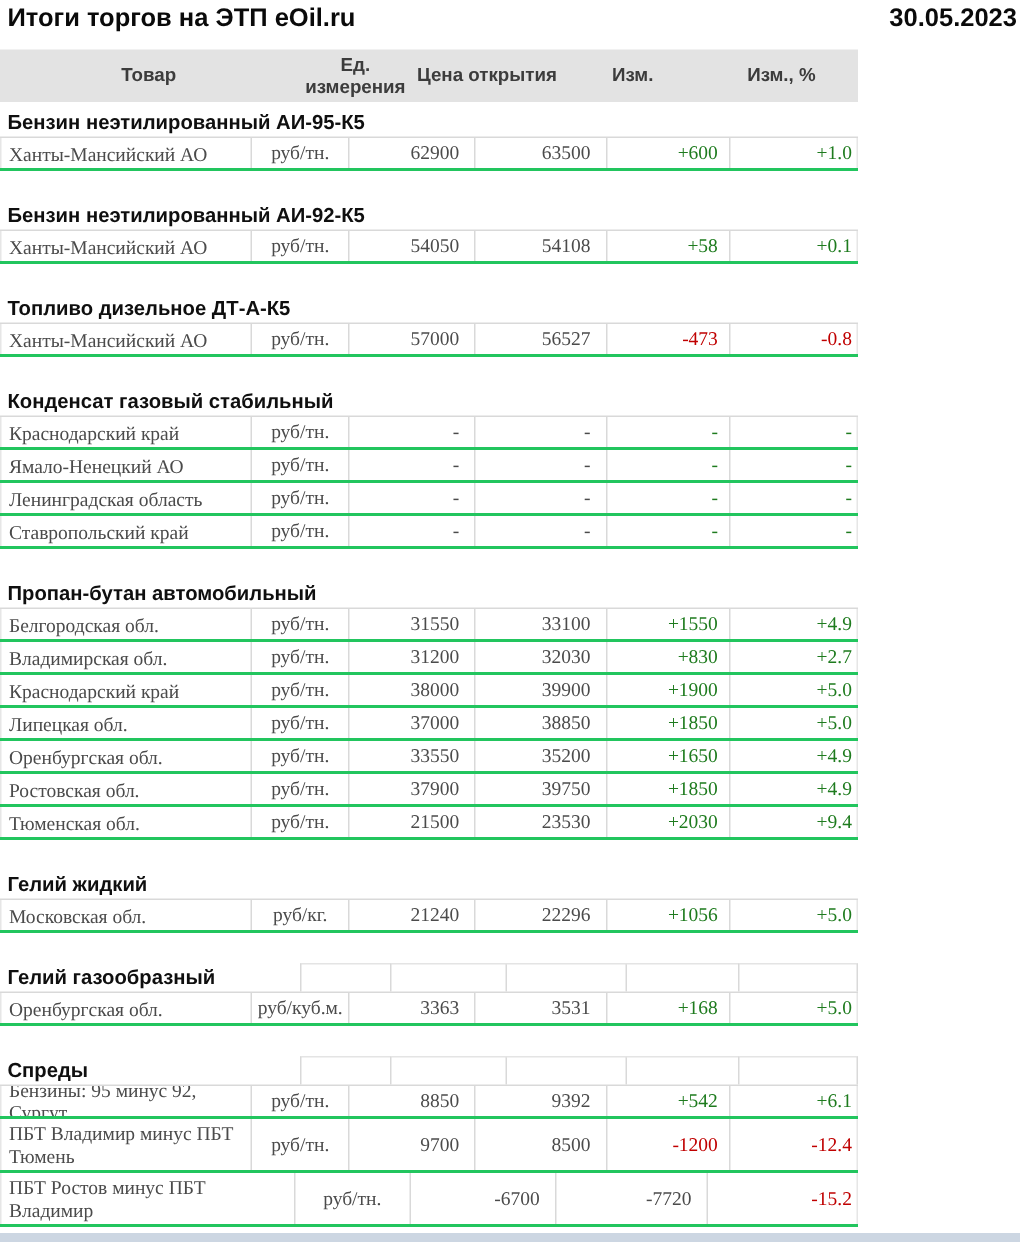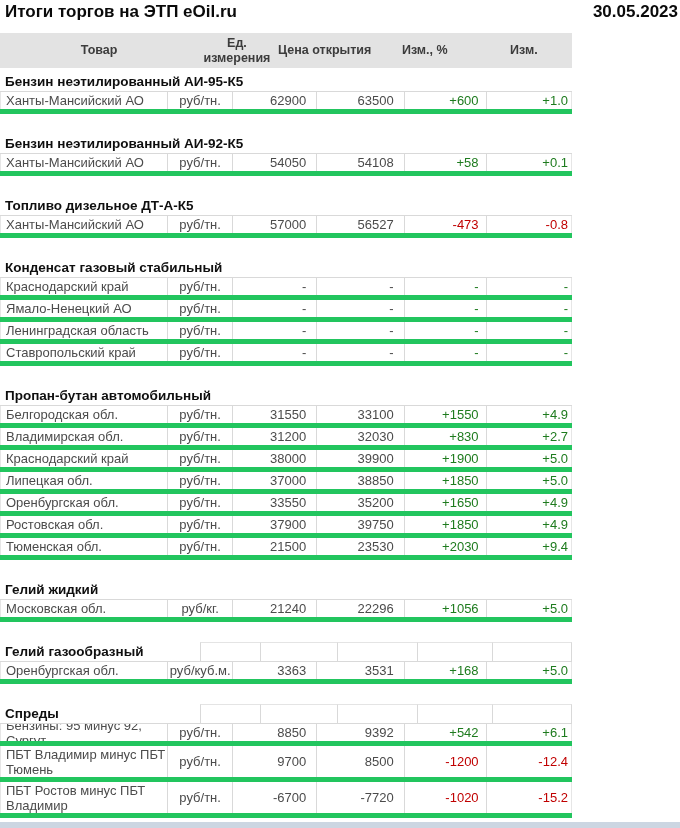--- a/index.html
+++ b/index.html
@@ -56,21 +56,21 @@
   }
   .srow .stitle { flex: 1; }
   .srow.bordered .stitle { flex: none; }
   .srow.bordered .bcell {
     border-left: 1px solid #d9d9d9;
     border-top: 1px solid #e4e4e4;
   }
   .srow.bordered .bcell:last-child { border-right: 1px solid #d9d9d9; }
 
   
-  .drow { height: 22px; border-bottom: 5px solid #22c55e; }
+  .drow { height: 22px; border-bottom: 2px solid #22c55e; font-family: Liberation Serif, serif; }
   .drow.tall { height: 36px; }
   .dcell {
     display: flex; align-items: center;
     font-size: 13px; color: #4b4b4b;
     overflow: hidden;
   }
   .dcell + .dcell { border-left: 1px solid #d9d9d9; }
   .drow .c1 { padding-left: 5px; border-left: 1px solid #e6e6e6; line-height: 15px; }
   .drow.tall .c1 span { display: inline-block; width: 170px; }
   .drow .c2 { justify-content: center; }
@@ -93,22 +93,22 @@
 
 <div class="titlebar">
   <div class="title">Итоги торгов на ЭТП eOil.ru</div>
   <div class="date">30.05.2023</div>
 </div>
 
 <div class="row thead" id="thead">
     <div class="hcell c1">Товар</div>
     <div class="hcell c2">Ед. измерения</div>
     <div class="hcell c3">Цена открытия</div>
+    <div class="hcell c5">Изм.</div>
     <div class="hcell c6">Изм., %</div>
-    <div class="hcell c5">Изм.</div>
   </div>
 
 <div id="tbody">
     <div class="pregap"></div>
     <div class="row srow">
       <div class="stitle">Бензин неэтилированный АИ-95-К5</div>
     </div>
     <div class="row drow">
       <div class="dcell c1">
         <span>Ханты-Мансийский АО</span>
@@ -327,18 +327,17 @@
       <div class="dcell c5 down">-1200</div>
       <div class="dcell c6 down">-12.4</div>
     </div>
     <div class="row drow tall">
       <div class="dcell c1">
         <span>ПБТ Ростов минус ПБТ Владимир</span>
       </div>
       <div class="dcell c2">руб/тн.</div>
       <div class="dcell c3">-6700</div>
       <div class="dcell c4">-7720</div>
-      <div class="dcell c5 down">-1020</div>
       <div class="dcell c6 down">-15.2</div>
     </div>
   </div>
 
 <div class="bottombar"></div>
 
 </body></html>

